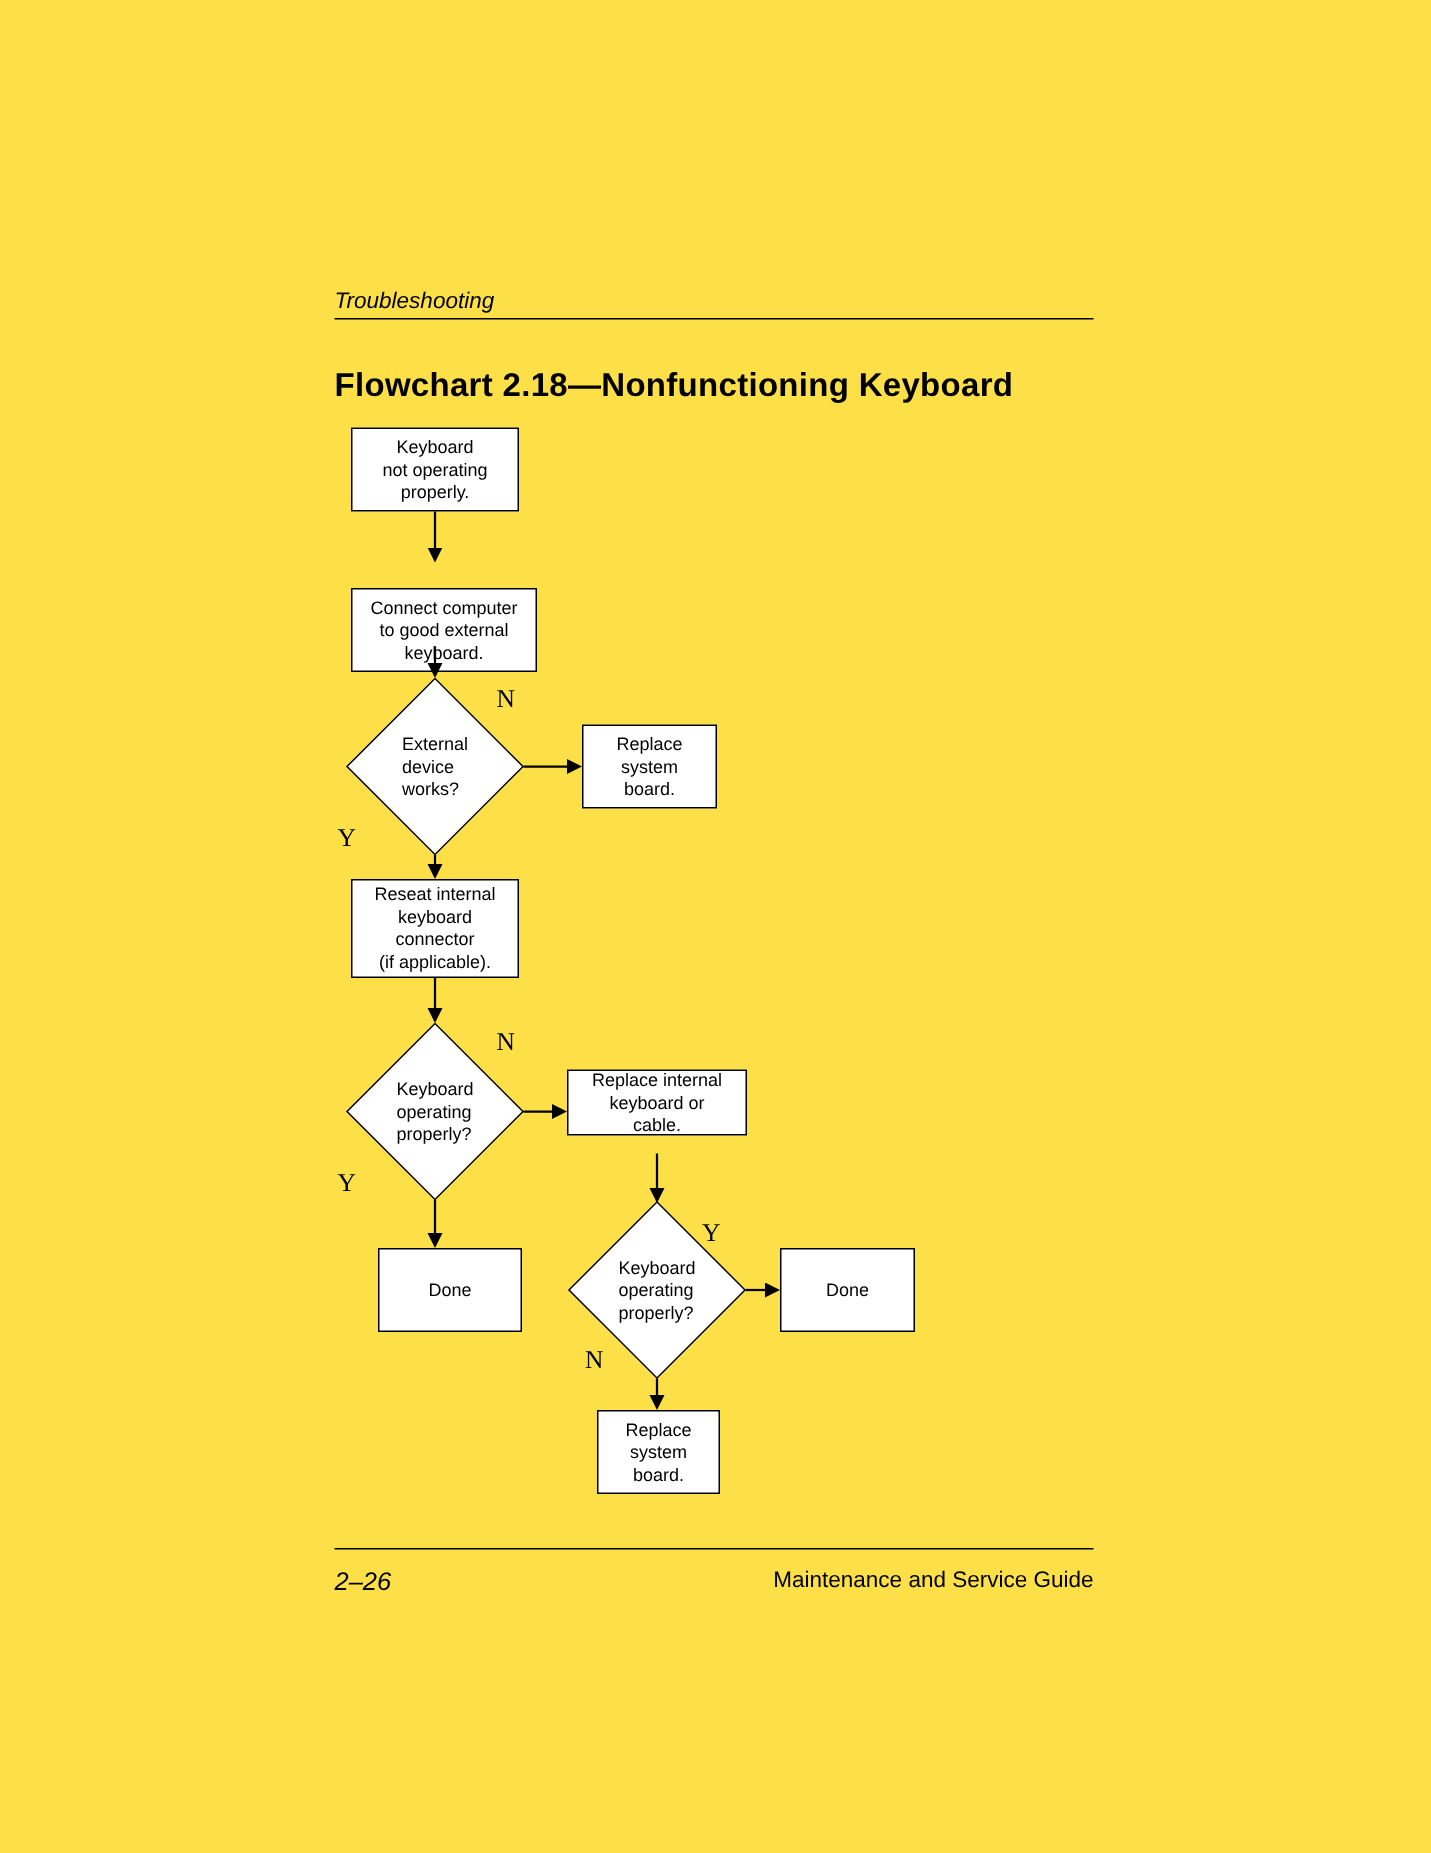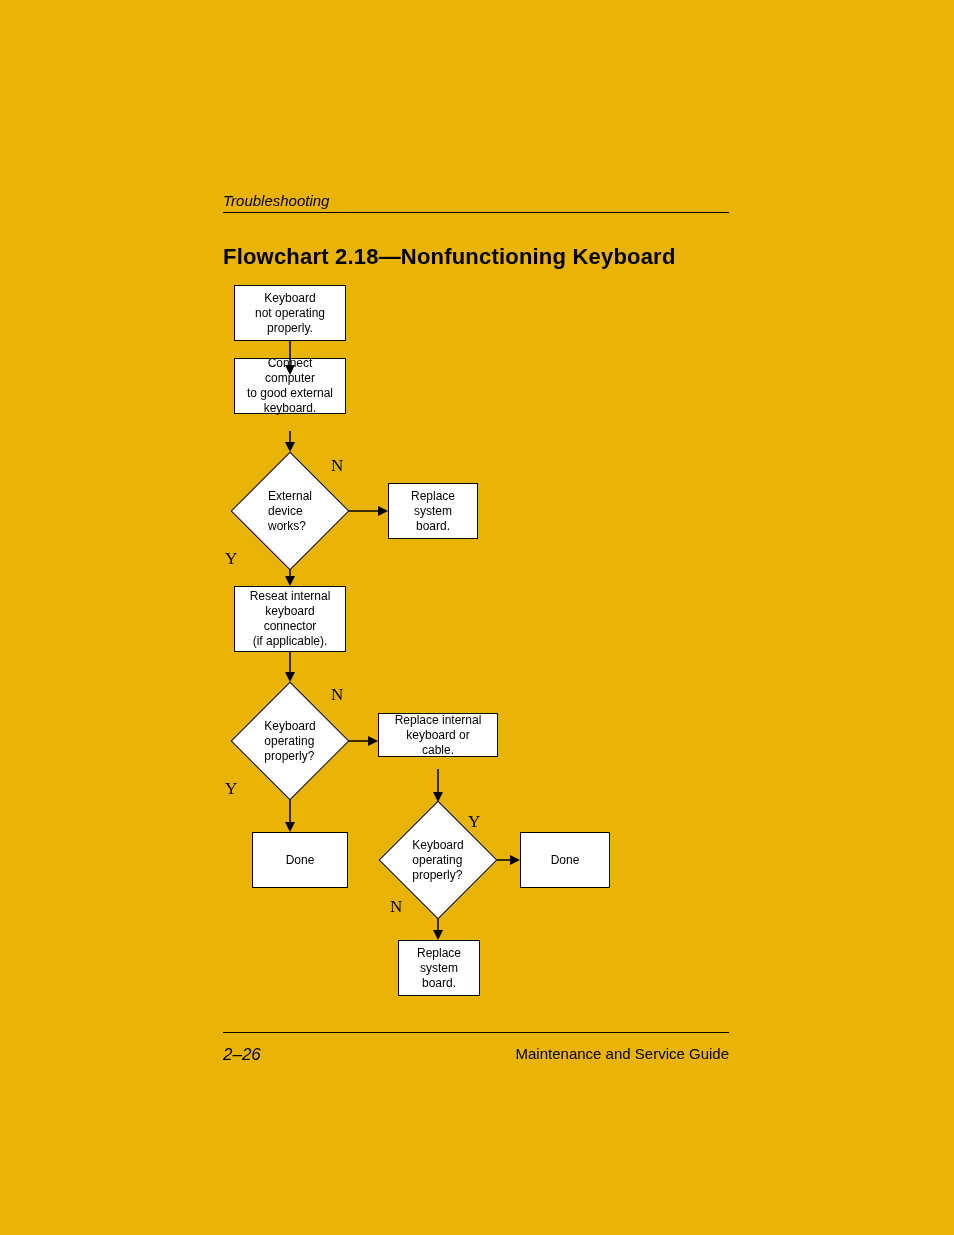--- a/index.html
+++ b/index.html
@@ -1,16 +1,16 @@
 <!DOCTYPE html>
 <html><head>
 <meta charset="utf-8">
 <style>
   html,body{margin:0;padding:0;background:#fff;font-family:Arial,Helvetica,sans-serif;color:#000}
-  .page{width:954px;height:1235px;position:relative;margin:0 auto;background:#eab308}
+  .page{width:954px;height:1235px;position:relative;margin:0 auto;background:#fde047}
   .header-line{position:absolute;left:223px;top:192px;font-style:italic;font-size:15px}
   .hr-top{position:absolute;left:223px;right:225px;top:212px;height:1px;background:#000}
   .hr-bot{position:absolute;left:223px;right:225px;top:1032px;height:1px;background:#000}
   .title{position:absolute;left:223px;top:244px;font-weight:bold;font-size:22px;letter-spacing:.2px}
   .footer-left{position:absolute;left:223px;top:1045px;font-style:italic;font-size:17px}
   .footer-right{position:absolute;right:225px;top:1045px;font-size:15px}
 
   .box{position:absolute;border:1.5px solid #000;background:#fff;text-align:center;
        display:flex;align-items:center;justify-content:center;
        font-size:12px;line-height:1.25;padding:2px 6px;box-sizing:border-box}
@@ -30,21 +30,21 @@
 <body>
 
 <div class="page">
 
   <div class="header-line">Troubleshooting</div>
   <div class="hr-top"></div>
 
   <div class="title">Flowchart 2.18—Nonfunctioning Keyboard</div>
 
   <div class="box" style="left:234px;top:285px;width:112px;height:56px">Keyboard<br>not operating<br>properly.</div>
-  <div class="box" style="left:234px;top:358px;width:112px;height:56px">Connect computer<br>to good external<br>keyboard.</div>
+  <div class="box" style="left:234px;top:392px;width:124px;height:56px">Connect computer<br>to good external<br>keyboard.</div>
   <div class="box" style="left:388px;top:483px;width:90px;height:56px">Replace<br>system<br>board.</div>
   <div class="box" style="left:234px;top:586px;width:112px;height:66px">Reseat internal<br>keyboard<br>connector<br>(if applicable).</div>
   <div class="box" style="left:378px;top:713px;width:120px;height:44px">Replace internal<br>keyboard or<br>cable.</div>
   <div class="box" style="left:252px;top:832px;width:96px;height:56px">Done</div>
   <div class="box" style="left:520px;top:832px;width:90px;height:56px">Done</div>
   <div class="box" style="left:398px;top:940px;width:82px;height:56px">Replace<br>system<br>board.</div>
 
   <div class="diamond" style="left:248px;top:469px;width:84px;height:84px">
     <div class="shape"></div>
     <div class="dlabel">External<br>device<br>works?</div>

